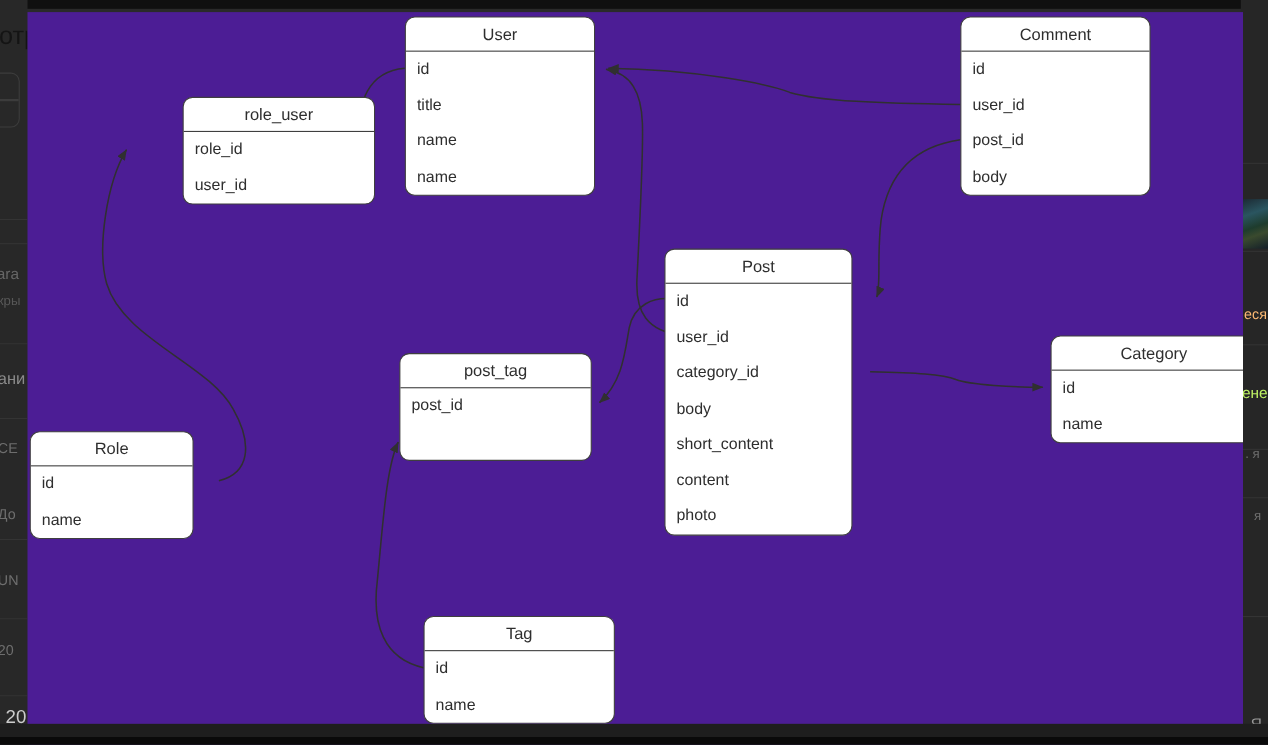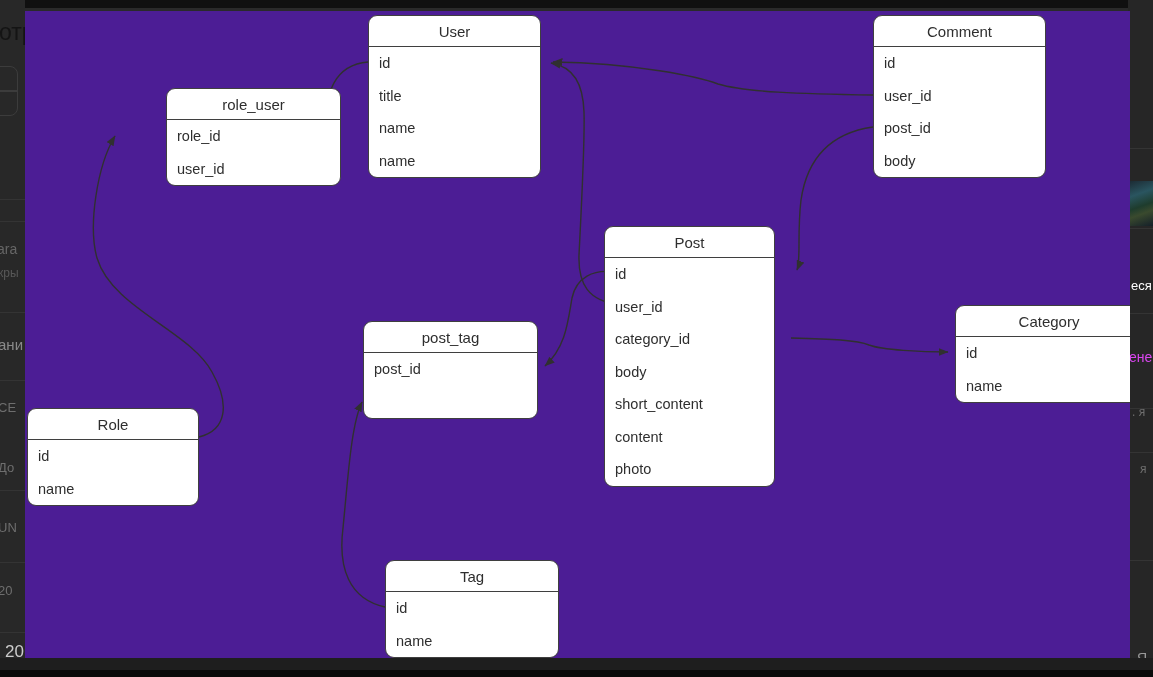--- a/index.html
+++ b/index.html
@@ -63,22 +63,22 @@
     <div class="sep" style="top: 221px;"></div>
     <div class="sep" style="top: 312px;"></div>
     <div class="sep" style="top: 380px;"></div>
     <div class="sep" style="top: 490px;"></div>
     <div class="sep" style="top: 562px;"></div>
     <div class="sep" style="top: 632px;"></div>
   </div>
 
 <div id="right-col" class="edge-col">
   <div id="bg-thumb" style="top: 181px;"></div>
-<span class="frag" style="left: 3px; top: 279px; font-size: 13px; color: #ffffff;">еся</span>
-    <span class="frag" style="left: 1px; top: 350px; font-size: 14px; color: #d946ef;">ене</span>
+<span class="frag" style="left: 3px; top: 279px; font-size: 13px; color: #fdba74;">еся</span>
+    <span class="frag" style="left: 1px; top: 350px; font-size: 14px; color: #bef264;">ене</span>
     <span class="frag" style="left: 4px; top: 406px; font-size: 12px; color: rgb(110, 110, 110);">. я</span>
     <span class="frag" style="left: 12px; top: 463px; font-size: 12px; color: rgb(110, 110, 110);">я</span>
     <span class="frag" style="left: 9px; top: 651px; font-size: 14px; color: rgb(154, 154, 154);">Я</span>
     <div class="sep" style="top: 148px;"></div>
     <div class="sep" style="top: 228px;"></div>
     <div class="sep" style="top: 313px;"></div>
     <div class="sep" style="top: 408px;"></div>
     <div class="sep" style="top: 452px;"></div>
     <div class="sep" style="top: 560px;"></div>
   </div>
@@ -137,21 +137,21 @@
         </div>
         <div class="entity" style="left: 363px; top: 321px; width: 175px; height: 98.2px;">
           <div class="entity-title">post_tag</div>
           <div class="entity-field">post_id</div>
         </div>
         <div class="entity" style="left: 955px; top: 305px; width: 188px; height: 98.2px;">
           <div class="entity-title">Category</div>
           <div class="entity-field">id</div>
           <div class="entity-field">name</div>
         </div>
-        <div class="entity" style="left: 27px; top: 408px; width: 172px; height: 98.2px;">
+        <div class="entity" style="left: 27px; top: 392px; width: 149px; height: 98.2px;">
           <div class="entity-title">Role</div>
           <div class="entity-field">id</div>
           <div class="entity-field">name</div>
         </div>
         <div class="entity" style="left: 385px; top: 560px; width: 174px; height: 98.2px;">
           <div class="entity-title">Tag</div>
           <div class="entity-field">id</div>
           <div class="entity-field">name</div>
         </div>
       </div>

